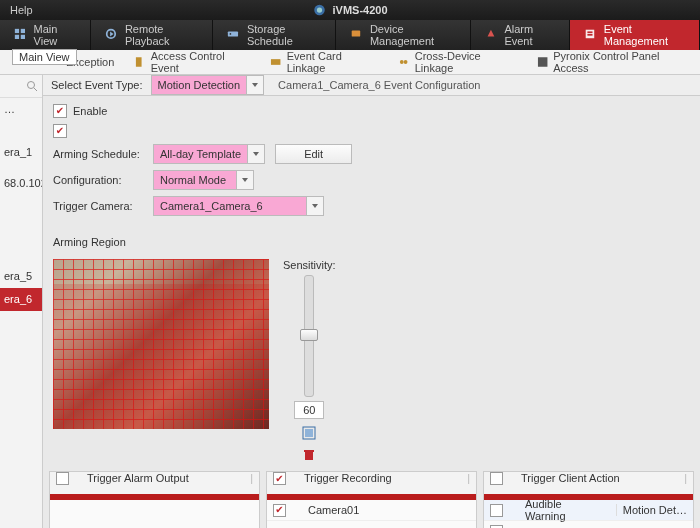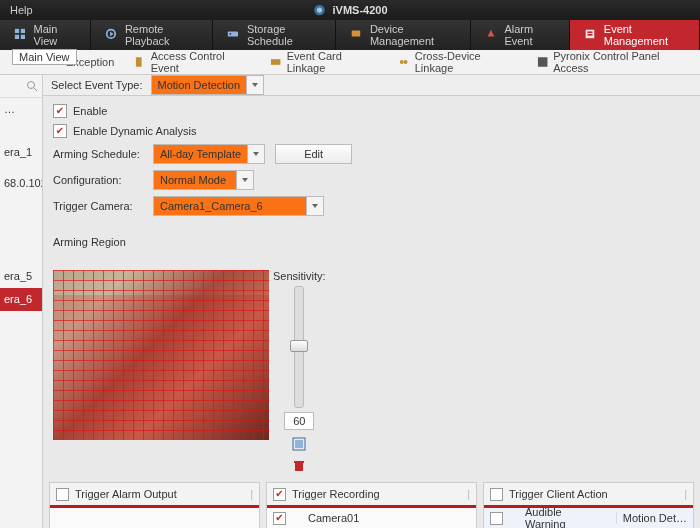--- a/index.html
+++ b/index.html
@@ -16,47 +16,47 @@
 .subtabs .stab svg{width:12px;height:12px}
 .tooltip{position:absolute;left:12px;top:-1px;background:#fff;border:1px solid #aaa;padding:1px 6px;font-size:11px;color:#333}
 .body{display:flex;height:calc(528px - 20px - 30px - 24px)}
 .sidebar{width:42px;min-width:42px;background:#f3f3f3;border-right:1px solid #ccc;display:flex;flex-direction:column}
 .sidebar .srch{height:22px;border-bottom:1px solid #ddd;display:flex;align-items:center;justify-content:flex-end;padding-right:4px;color:#888}
 .sidebar .node{height:22px;display:flex;align-items:center;padding:0 4px;color:#333;border-bottom:1px solid transparent;cursor:pointer;overflow:hidden;white-space:nowrap}
 .sidebar .node.sel{background:#c1272d;color:#fff}
 .main{flex:1;display:flex;flex-direction:column;overflow:hidden}
 .typerow{height:24px;background:#eee;border-bottom:1px solid #ccc;display:flex;align-items:center;gap:8px;padding:0 8px}
 .typerow .lbl{color:#333}
-.select{display:inline-flex;align-items:center;background:#f97316;border:1px solid #bbb;height:18px}
+.select{display:inline-flex;align-items:center;background:#f9a8d4;border:1px solid #bbb;height:18px}
 .select .val{padding:0 6px;min-width:80px;font-size:11px;color:#333}
 .select .dd{width:16px;height:18px;border-left:1px solid #bbb;display:flex;align-items:center;justify-content:center;background:#f4f4f4}
 .select .dd svg{width:8px;height:8px}
 .typerow .title{color:#555;margin-left:6px;flex:1;overflow:hidden;text-overflow:ellipsis;white-space:nowrap}
 .form{padding:8px 10px;display:flex;flex-direction:column;gap:6px}
 .chkrow{display:flex;align-items:center;gap:6px;color:#333}
 .chk{width:12px;height:12px;border:1px solid #999;background:#fff;display:inline-flex;align-items:center;justify-content:center}
 .chk.checked::after{content:"✔";color:#c1272d;font-size:10px;line-height:1}
 .chk.small{width:11px;height:11px}
 .frow{display:flex;align-items:center;gap:10px}
 .frow .flab{width:90px;color:#333}
 .btn{display:inline-flex;align-items:center;justify-content:center;border:1px solid #bbb;background:linear-gradient(#fdfdfd,#ececec);height:18px;padding:0 28px;font-size:11px;color:#333;cursor:pointer}
-.regionwrap{display:flex;gap:4px;margin-top:16px}
+.regionwrap{display:flex;gap:14px;margin-top:5px}
 .preview{width:216px;height:170px;position:relative;background:linear-gradient(135deg,#b9a48d 0%,#c8b49b 20%,#a14d3f 45%,#c96a55 65%,#5a2f27 100%);overflow:hidden}
 .preview .grid{position:absolute;inset:0;background-image:linear-gradient(rgba(220,20,20,.85) 1px,transparent 1px),linear-gradient(90deg,rgba(220,20,20,.85) 1px,transparent 1px);background-size:10px 10px;mix-blend-mode:normal;opacity:.8}
 .preview .grid::after{content:"";position:absolute;inset:0;background:linear-gradient(to bottom,transparent 0 15%,rgba(200,10,10,.22) 15% 100%)}
 .senscol{display:flex;flex-direction:column;align-items:center;gap:4px}
 .senscol .slabel{color:#333}
 .slider{width:8px;height:120px;background:#ddd;border:1px solid #bbb;border-radius:3px;position:relative}
 .slider .thumb{position:absolute;left:-5px;width:16px;height:10px;background:linear-gradient(#fdfdfd,#dcdcdc);border:1px solid #999;border-radius:2px;top:50%}
 .sensval{width:28px;height:16px;border:1px solid #bbb;background:#fff;text-align:center;line-height:16px;font-size:11px}
 .sensicons{display:flex;flex-direction:column;gap:6px;align-items:center;margin-top:2px}
 .iconbtn{width:16px;height:16px;display:flex;align-items:center;justify-content:center;cursor:pointer}
 .panels{display:flex;gap:6px;margin-top:auto;padding:0 6px 6px 6px}
 .panel{border:1px solid #ccc;background:#fafafa;flex:1;min-height:100px;display:flex;flex-direction:column}
-.panel .ph{height:22px;border-bottom:3px solid #b91c1c;display:flex;align-items:center;gap:6px;padding:0 6px;background:#f3f3f3}
+.panel .ph{height:22px;border-bottom:6px solid #b91c1c;display:flex;align-items:flex-start;gap:18px;padding:0 6px;background:#f3f3f3}
 .panel .ph .sep{margin-left:auto;color:#bbb}
 .panel .prow{height:20px;display:flex;align-items:center;gap:22px;padding:0 6px;border-bottom:1px solid #eee}
 .panel .prow .rlabel{flex:1}
 .panel .prow .rval{border-left:1px solid #ddd;padding-left:6px;min-width:52px;text-align:left;overflow:hidden;text-overflow:ellipsis;white-space:nowrap}
 .hl{background:#eef3fb}
 svg{display:block}
 </style>
 </head>
 <body>
 
@@ -185,30 +185,30 @@
     <div class="typerow">
       <span class="lbl">Select Event Type:</span>
       <span class="select">
         <span class="val">Motion Detection</span>
         <span class="dd">
             <svg viewBox="0 0 8 8">
               <polygon points="1,2 7,2 4,6" fill="#666"></polygon>
             </svg>
           </span>
       </span>
+      <span class="title">Camera1_Camera_6 Event Configuration</span>
     </div>
 
     <div class="form">
       <div class="chkrow">
         <span class="chk checked"></span>
         <span>Enable</span>
       </div>
       <div class="chkrow">
         <span class="chk checked"></span>
-        <span>Enable Dynamic Analysis</span>
       </div>
       <div class="frow">
         <span class="flab">Arming Schedule:</span>
         <span class="select">
           <span class="val" style="min-width:70px">All-day Template</span>
           <span class="dd">
               <svg viewBox="0 0 8 8">
                 <polygon points="1,2 7,2 4,6" fill="#666"></polygon>
               </svg>
             </span>

